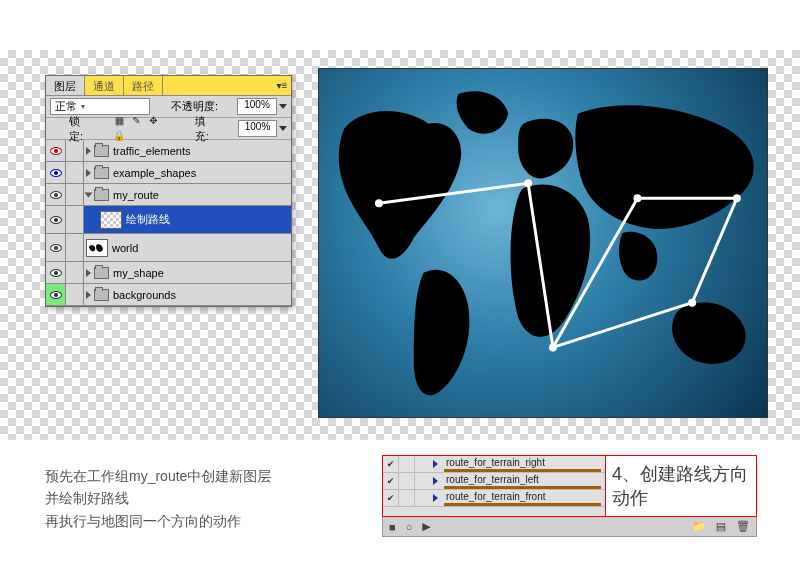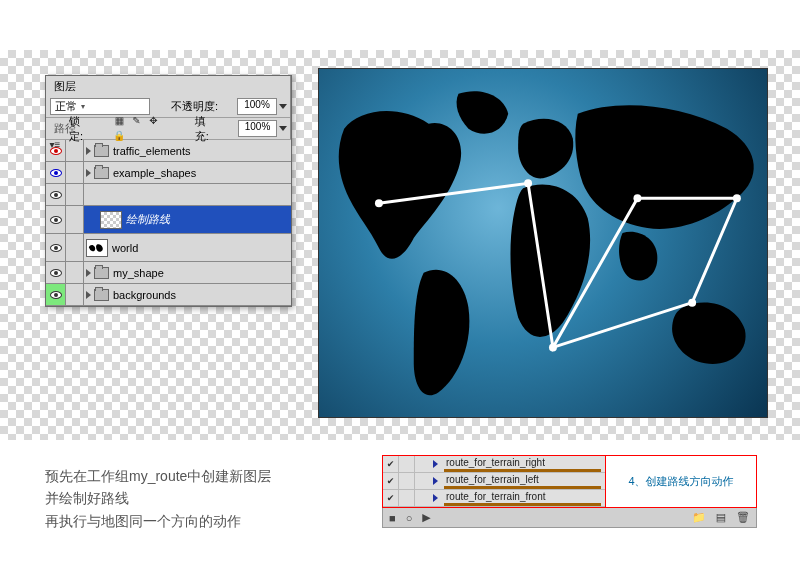--- a/index.html
+++ b/index.html
@@ -33,24 +33,23 @@
       top: 75px;
       left: 45px;
       width: 247px;
       background: #d8d8d8;
       border: 1px solid #6a6a6a;
       box-shadow: 2px 2px 6px rgba(0,0,0,0.3);
     }
     .panel-tabs {
       display: flex;
       height: 20px;
-      background: #22c55e;
+      background: #fde047;
       border-bottom: 1px solid #8a8a8a;
       align-items: stretch;
-      flex-direction: column;
     }
     .tab {
       padding: 3px 8px;
       font-size: 11px;
       color: #555;
       border-right: 1px solid #8a8a8a;
       cursor: pointer;
     }
     .tab.active {
       background: #d8d8d8;
@@ -181,21 +180,20 @@
       background-size: 6px 6px;
       background-position: 0 0, 0 3px, 3px -3px, -3px 0;
       background-color: #fff;
       border:1px solid #666;
     }
     .thumb.world { background:#fff; }
     .layer-name { font-size: 11px; color: #000; }
     .layer-row.selected { }
     .layer-row.selected .layer-content {
       background: #2050bc;
-      font-style: italic;
     }
     .layer-row.selected .layer-name { color: #fff; }
     .layer-row.large { height: 28px; }
     
     .map-area {
       position: absolute;
       top: 68px;
       left: 318px;
       width: 450px;
       height: 350px;
@@ -252,22 +250,22 @@
     }
     .action-name {
       flex:1;font-size:10px;color:#222;
       border-bottom:3px solid #a16207;
       padding:0 2px;
       line-height:12px;
     }
     .callout-txt {
       width: 150px;
       display:flex;align-items:center;justify-content:center;
-      font-size: 11px;
-      color:#0369a1;
+      font-size: 18px;
+      color:#404040;
       padding:6px;
     }
     .actions-toolbar {
       height: 20px;
       background:#d0d0d0;
       border:1px solid #999;
       border-top:none;
       display:flex;
       align-items:center;
       padding:0 6px;
@@ -344,20 +342,25 @@
         <div class="folder"></div>
         <span class="layer-name">example_shapes</span>
       </div>
     </div>
 
     <div class="layer-row">
       <div class="vis-box">
           <div class="eye"></div>
         </div>
       <div class="link-box"></div>
+      <div class="layer-content">
+        <div class="toggle-tri"></div>
+        <div class="folder"></div>
+        <span class="layer-name">my_route</span>
+      </div>
     </div>
 
     <div class="layer-row large selected">
       <div class="vis-box">
           <div class="eye"></div>
         </div>
       <div class="link-box"></div>
       <div class="layer-content indent1">
         <div class="thumb"></div>
         <span class="layer-name">绘制路线</span>

